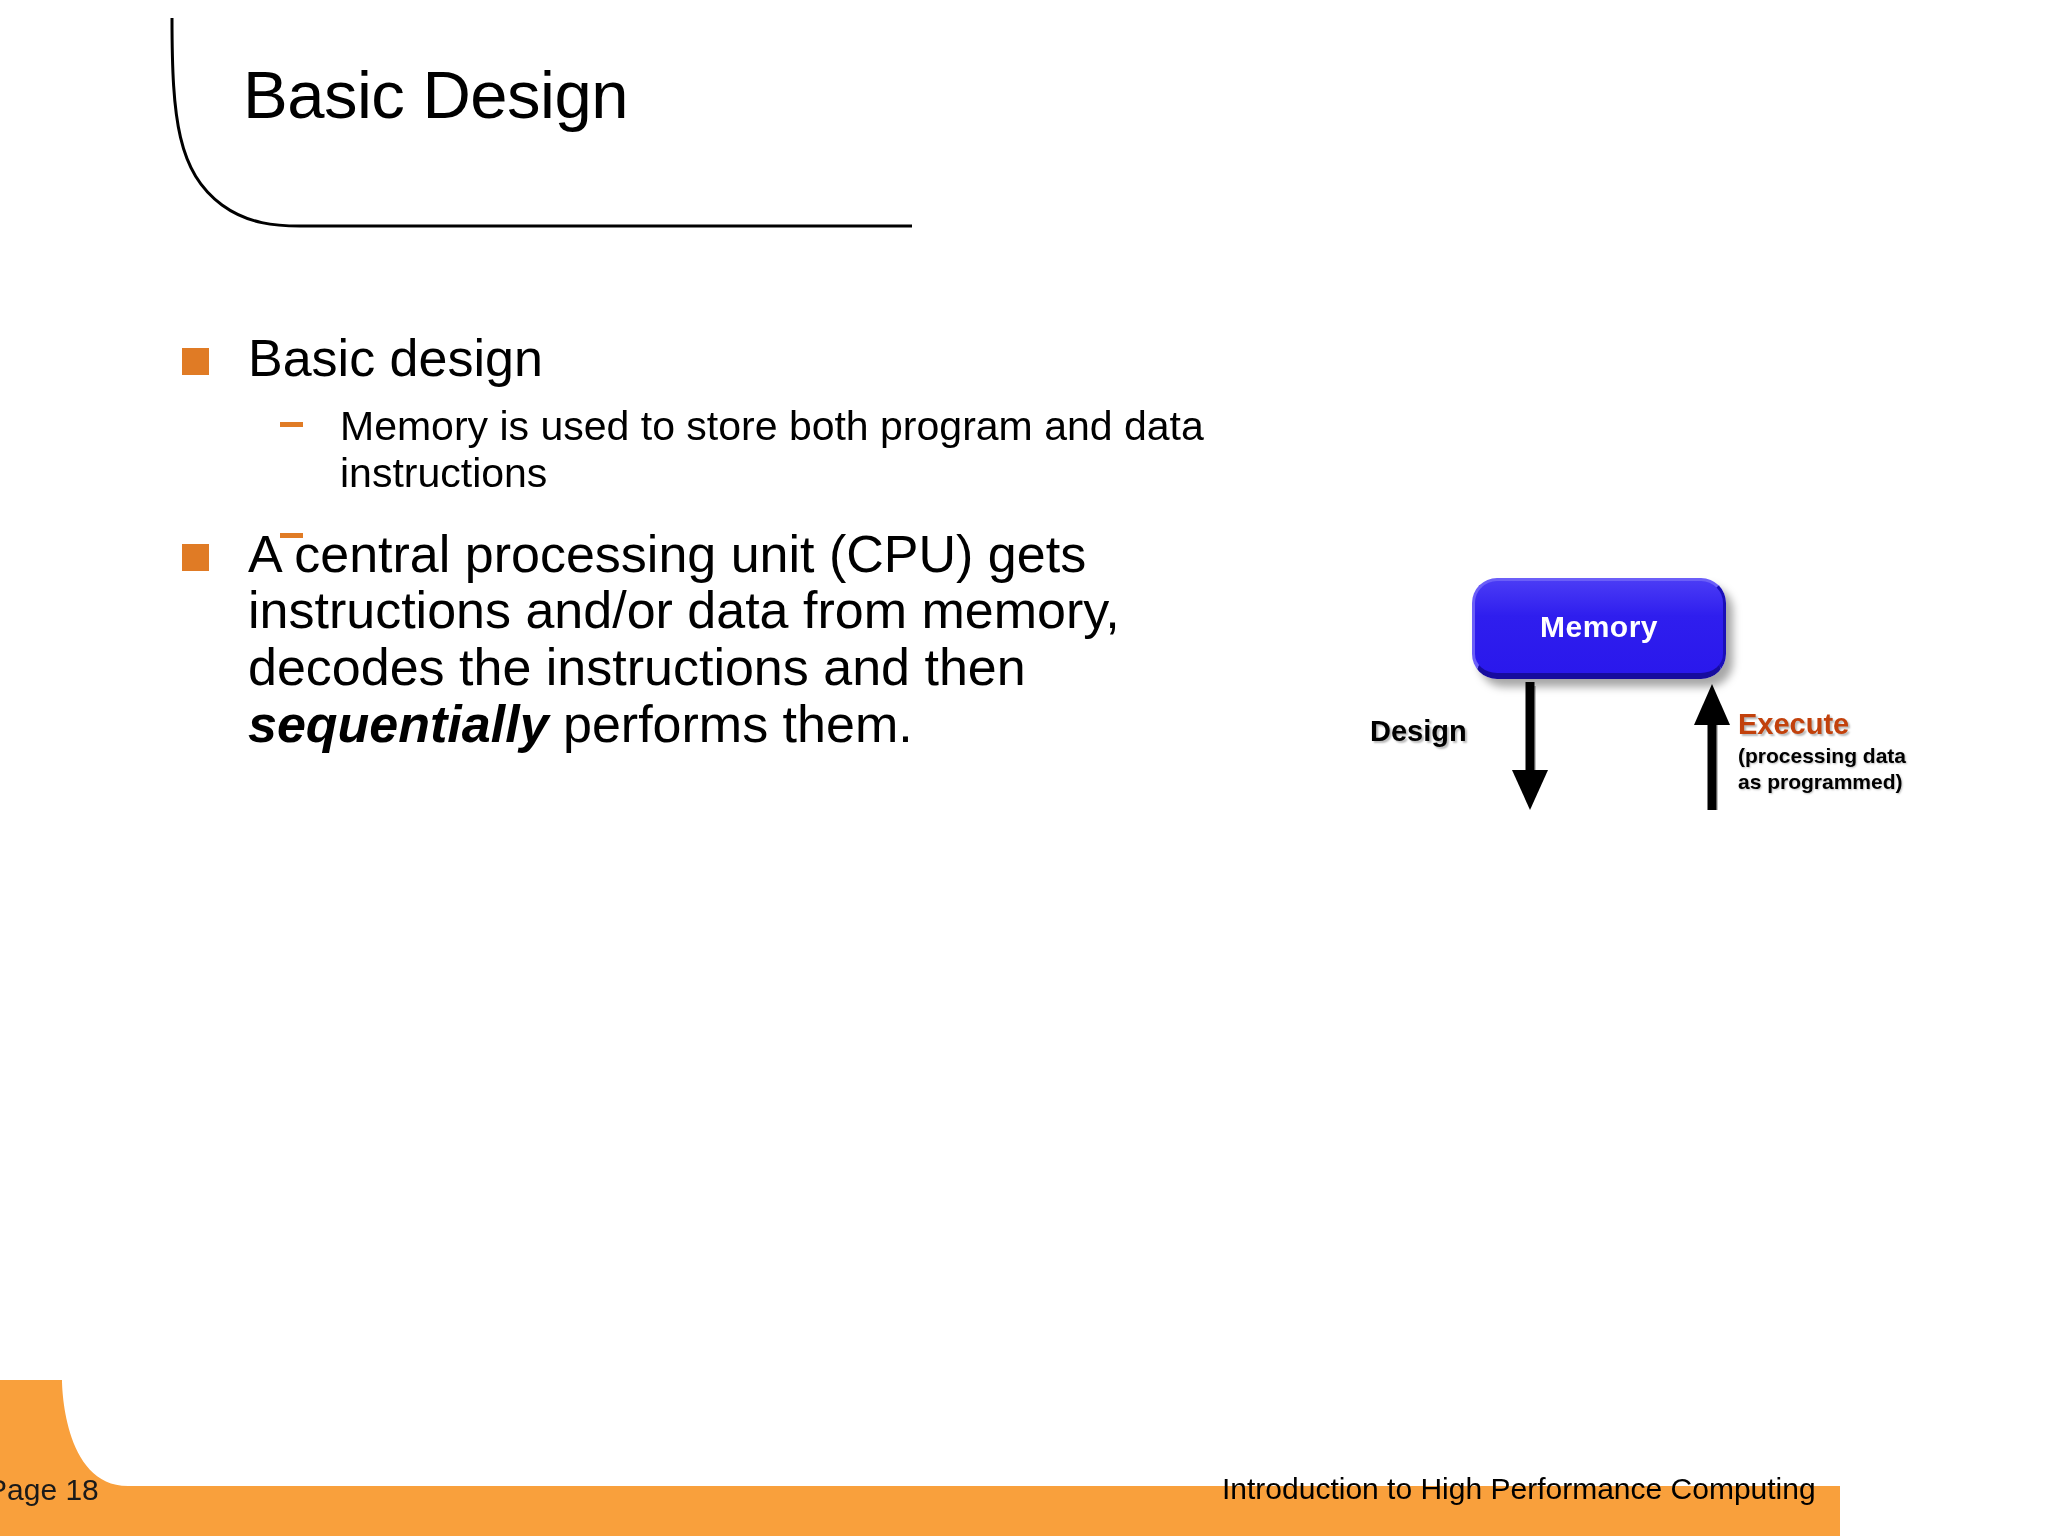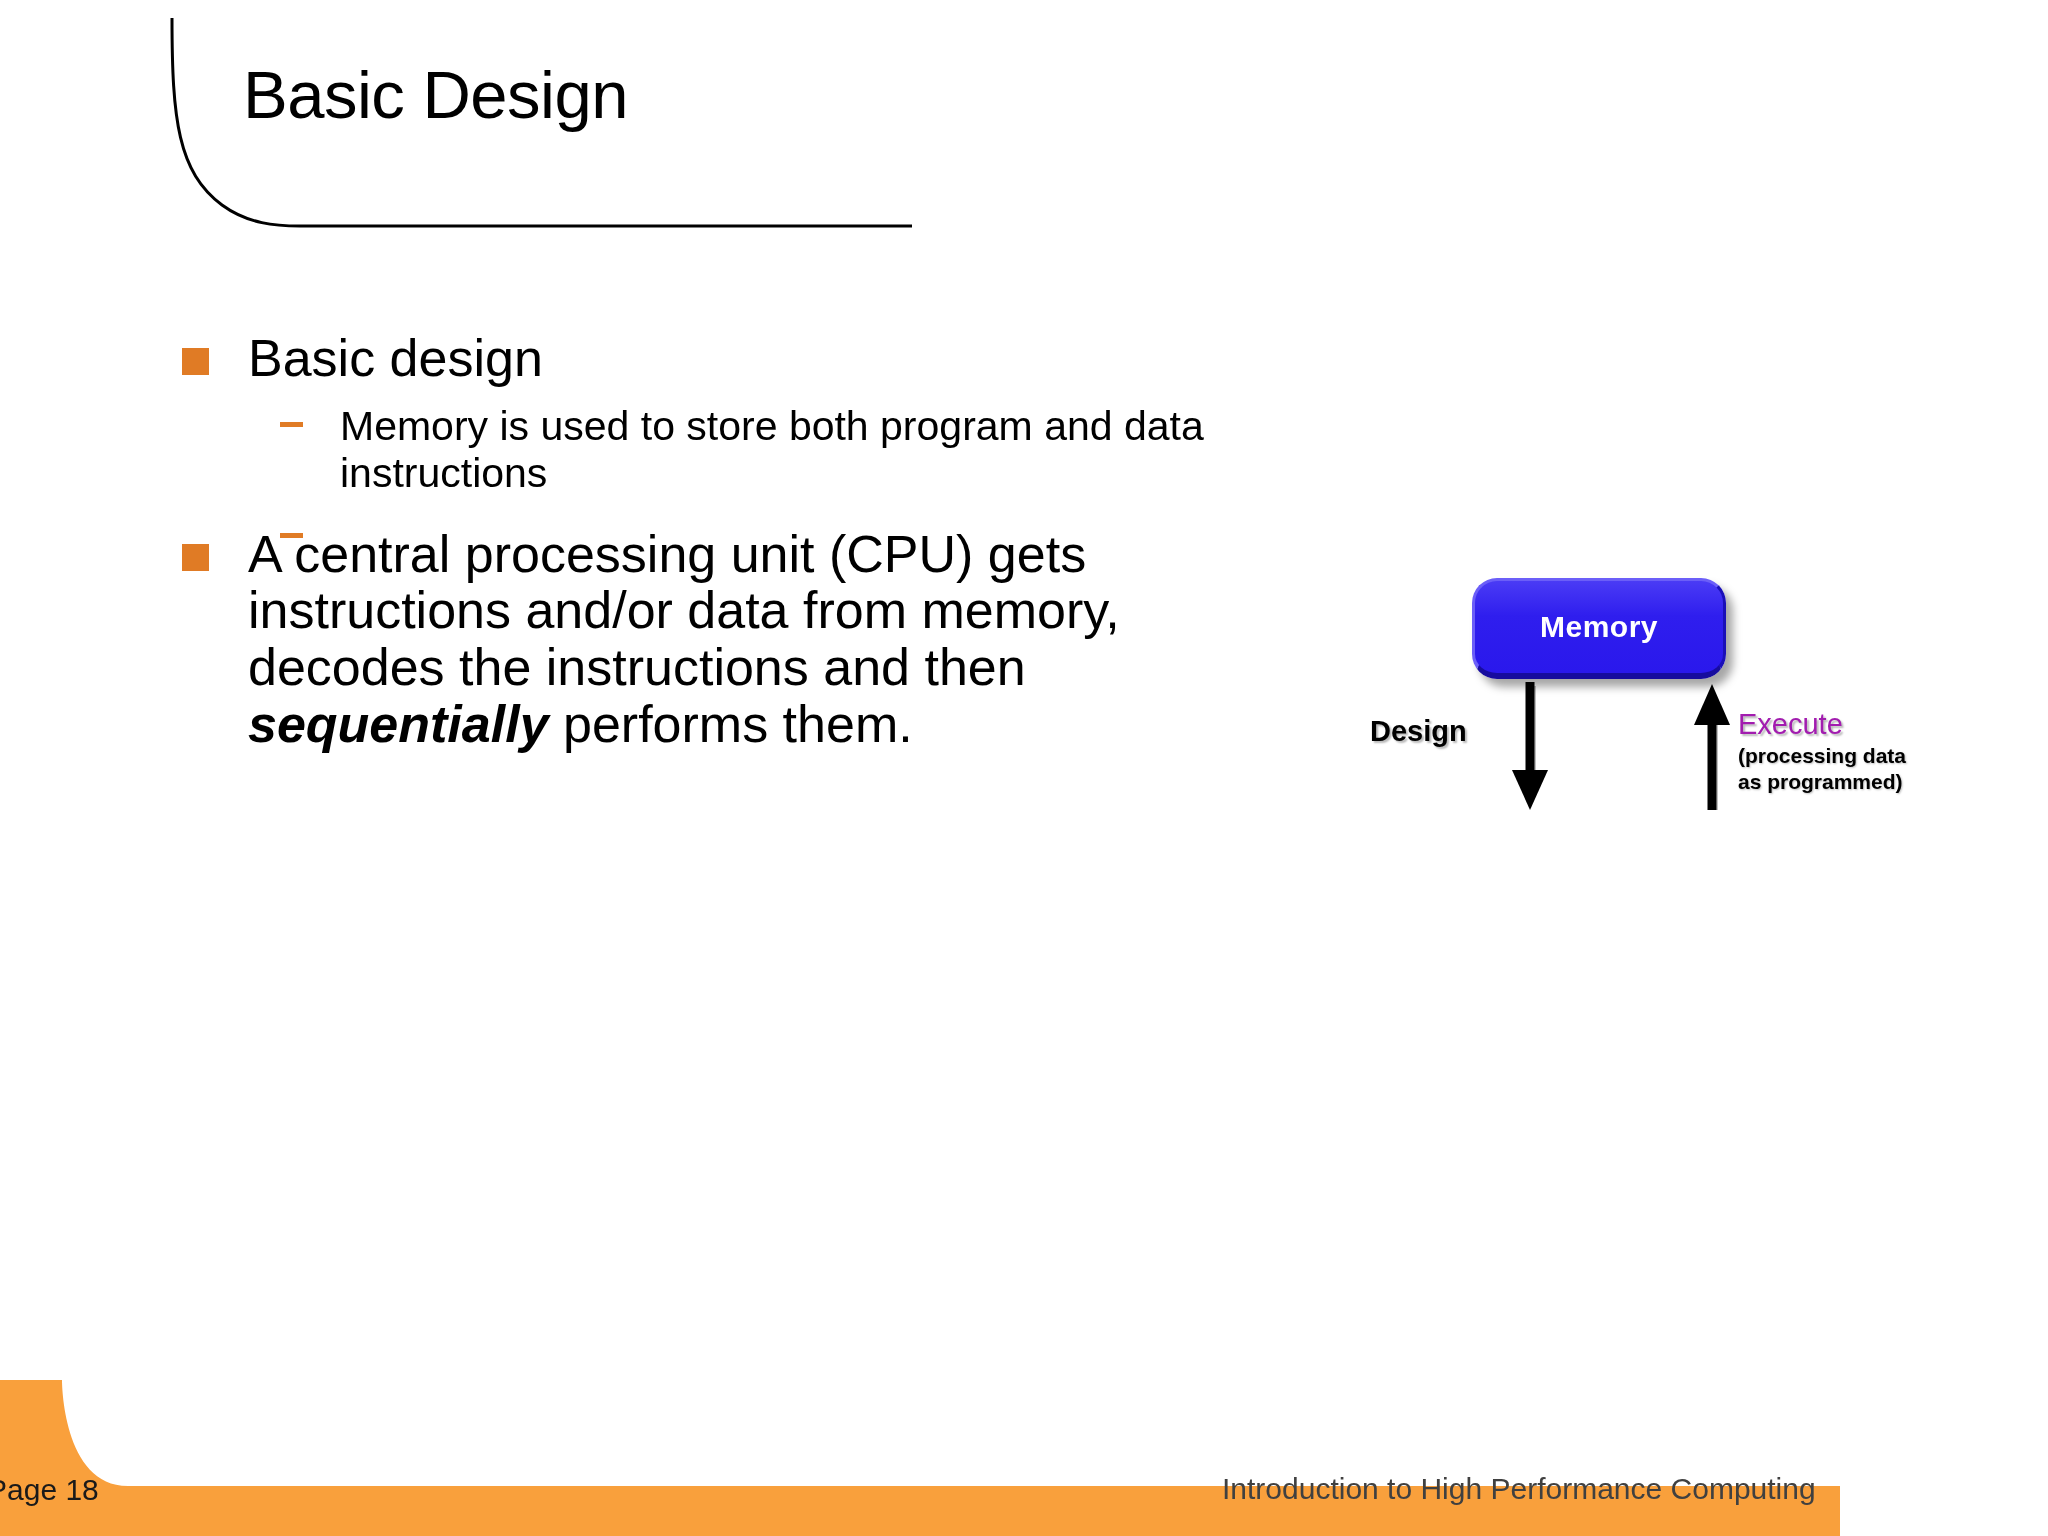--- a/index.html
+++ b/index.html
@@ -140,22 +140,22 @@
     font-size: 29px;
     font-weight: bold;
     color: #000000;
     text-shadow: 2px 2px 2px rgba(0,0,0,0.28);
   }
   #execute-label {
     position: absolute;
     left: 378px;
     top: 150px;
     font-size: 29px;
-    font-weight: normal;
-    color: #a21caf;
+    font-weight: bold;
+    color: #c2410c;
     text-shadow: 2px 2px 2px rgba(0,0,0,0.28);
     line-height: 1.0;
   }
   #execute-sub {
     position: absolute;
     left: 378px;
     top: 183px;
     font-size: 21px;
     font-weight: bold;
     color: #000000;
@@ -178,21 +178,21 @@
     top: 1473px;
     font-size: 30px;
     color: #1a1a1a;
     white-space: nowrap;
   }
   #footer-title {
     position: absolute;
     left: 1222px;
     top: 1472px;
     font-size: 30px;
-    color: #404040;
+    color: #000000;
     white-space: nowrap;
   }
 </style>
 </head>
 <body>
 
 <svg id="title-decoration" viewBox="0 0 1000 260" preserveAspectRatio="none">
   <path d="M 172 18 C 172 120, 178 172, 222 205 C 248 224, 276 226, 300 226 L 912 226" fill="none" stroke="#000000" stroke-width="3"></path>
 </svg>
 

